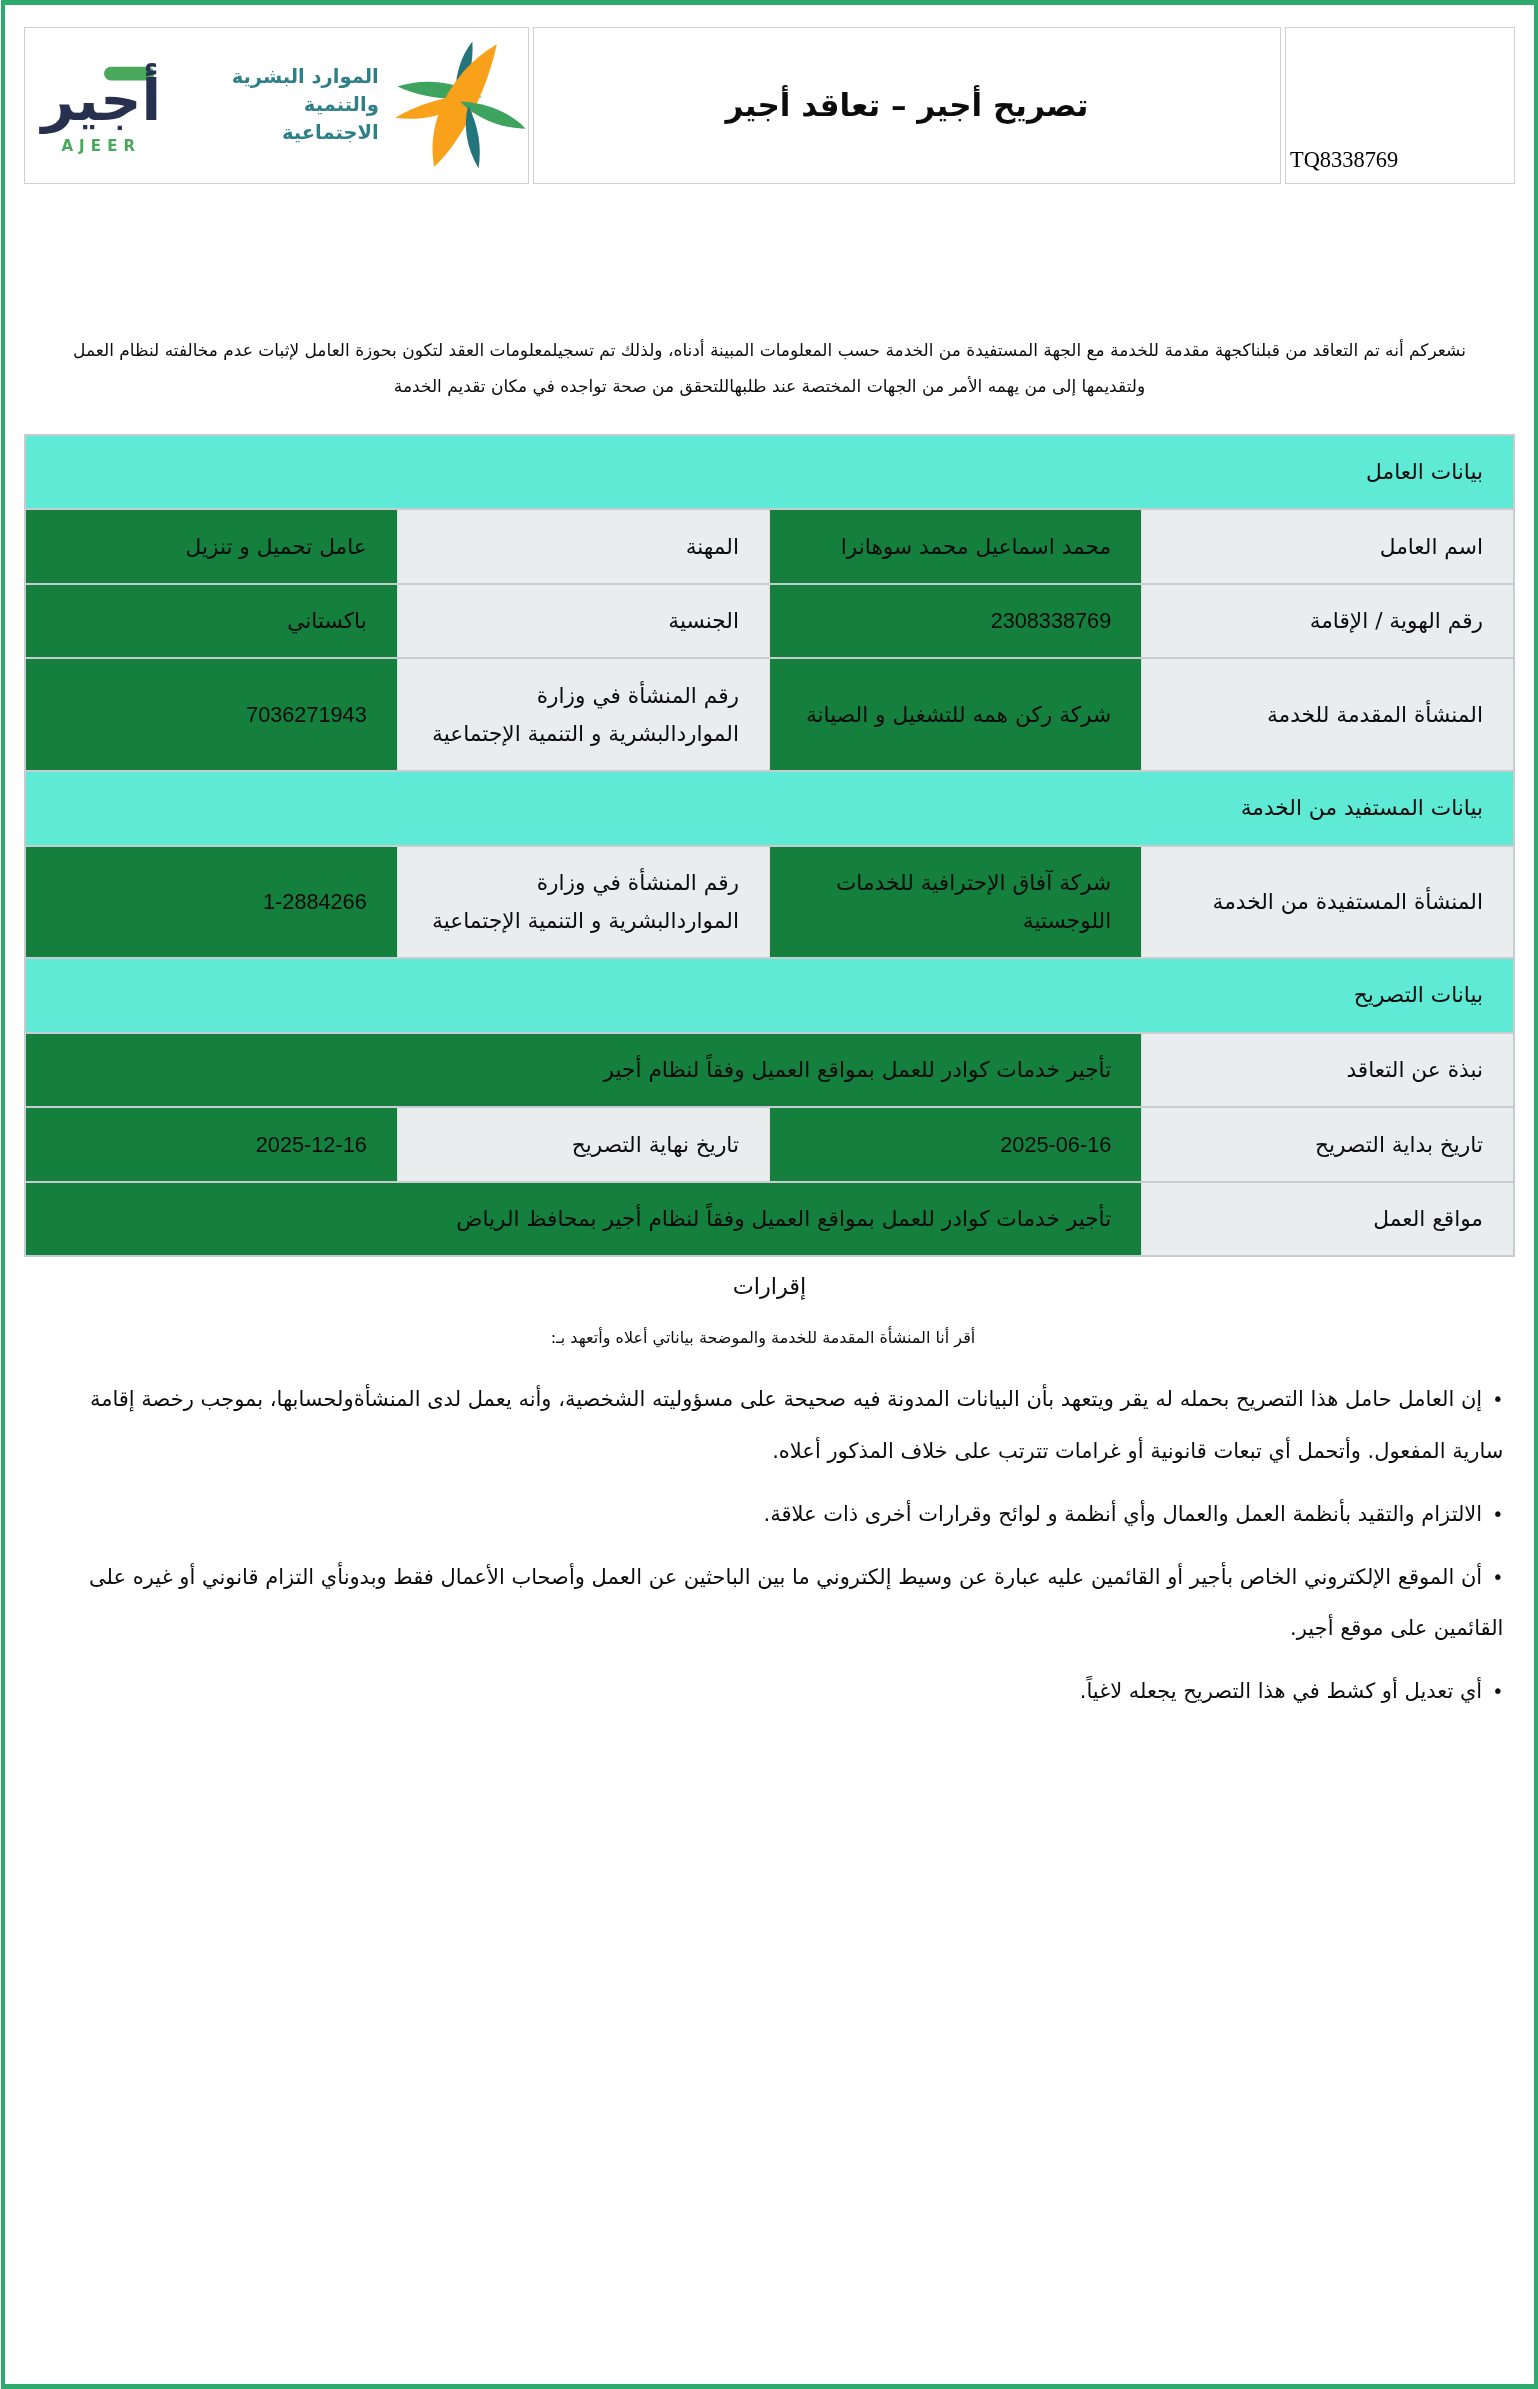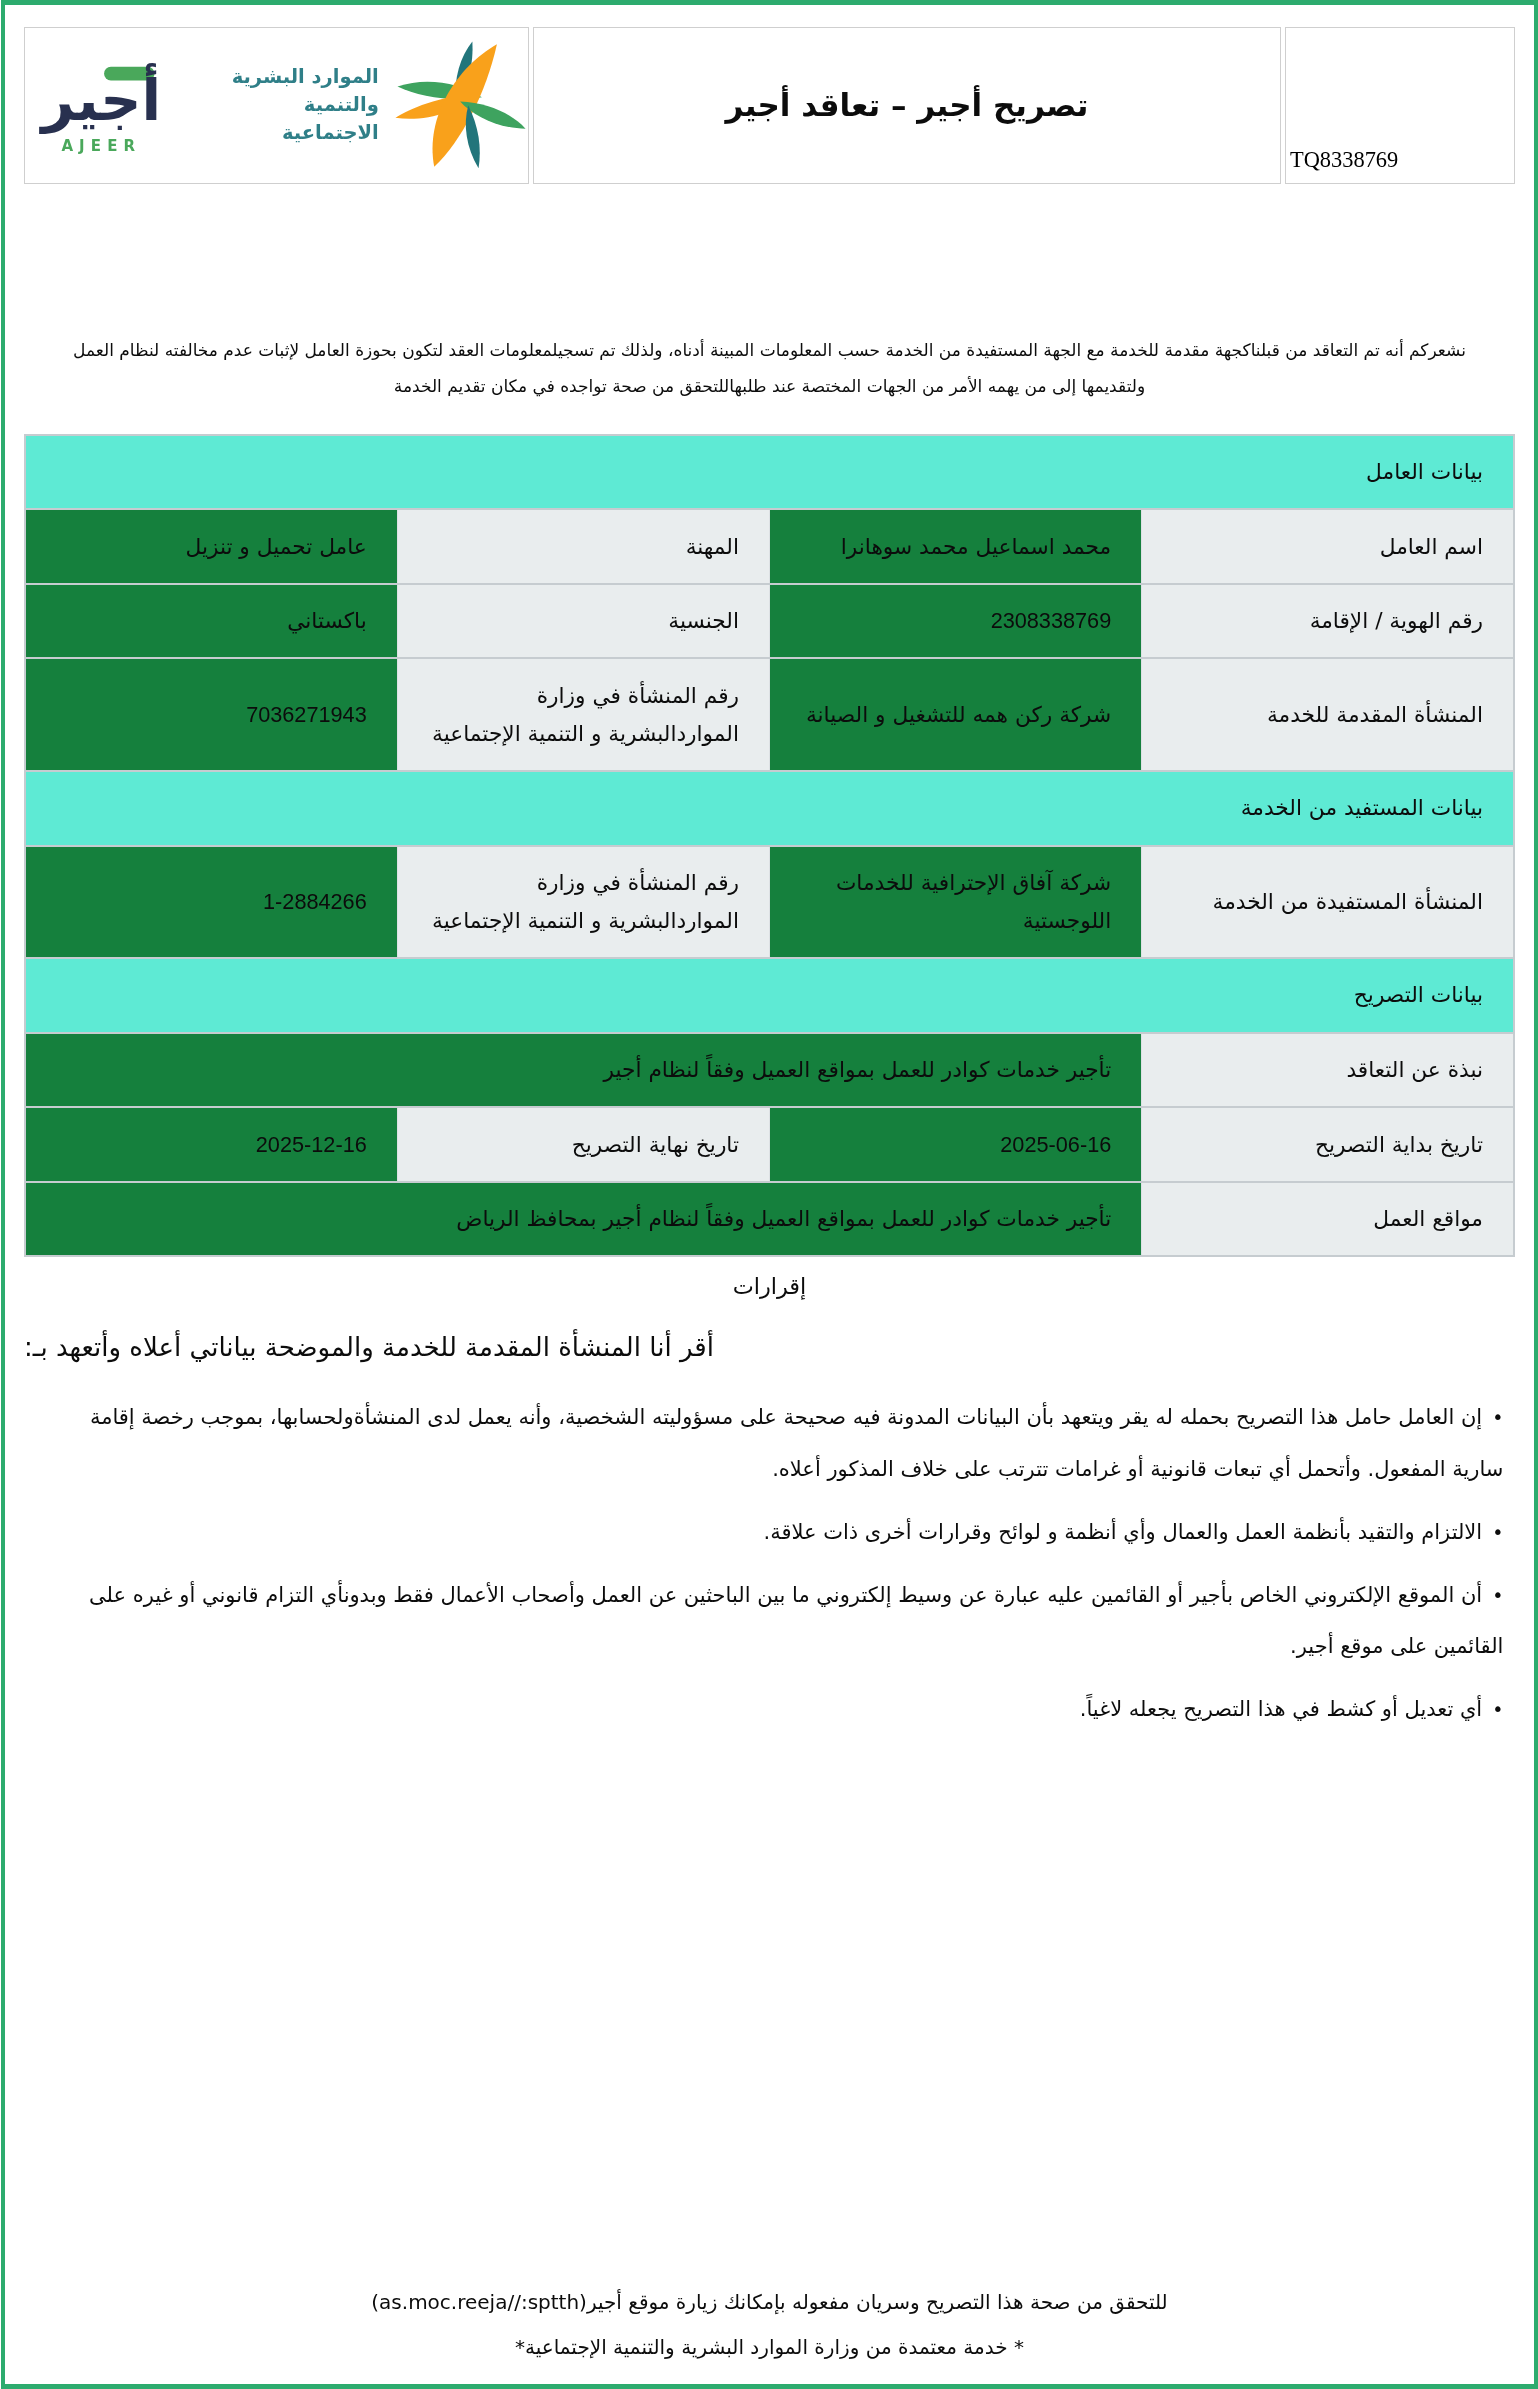--- a/index.html
+++ b/index.html
@@ -50,21 +50,21 @@
     padding:24.6px 7.2px;
     margin-top:28px;
   }
   td.lbl { background:#e9edee; font-size:21px; }
   td.val { background:#15803d; font-size:22.4px; }
   td.num { font-family:"Liberation Sans", sans-serif; font-size:24.6px; }
   .w25 { width:25%; }
 
   
   .decl-heading { margin-top:16px; text-align:center; font-size:22.4px; }
-  .decl-intro { margin-top:24.6px; text-align:left; font-size:26px; padding-right:13px; line-height:1.8; }
+  .decl-intro { margin-top:24.6px; text-align:center; font-size:16px; padding-right:13px; line-height:1.8; }
   ul.decl { list-style:none; margin-top:10px; padding:0 11.6px; }
   ul.decl li { font-size:21px; line-height:2.45; margin:11.6px 0; }
   .bullet { font-size:19px; margin-left:10px; }
 
   
   .footer { margin-top:auto; margin-bottom:24.6px; text-align:center; }
   .footer-line1 { font-size:20px; }
   .footer-line1 .url { direction:ltr; unicode-bidi:isolate; font-size:20px; }
   .footer-line2 { margin-top:21.7px; font-size:20px; }
 </style>
@@ -170,21 +170,15 @@
 
   <div class="decl-heading">إقرارات</div>
   <div class="decl-intro">أقر أنا المنشأة المقدمة للخدمة والموضحة بياناتي أعلاه وأتعهد بـ:</div>
   <ul class="decl">
     <li><span class="bullet">•</span><span>إن العامل حامل هذا التصريح بحمله له يقر ويتعهد بأن البيانات المدونة فيه صحيحة على مسؤوليته الشخصية، وأنه يعمل لدى المنشأةولحسابها، بموجب رخصة إقامة سارية المفعول. وأتحمل أي تبعات قانونية أو غرامات تترتب على خلاف المذكور أعلاه.</span></li>
     <li><span class="bullet">•</span><span>الالتزام والتقيد بأنظمة العمل والعمال وأي أنظمة و لوائح وقرارات أخرى ذات علاقة.</span></li>
     <li><span class="bullet">•</span><span>أن الموقع الإلكتروني الخاص بأجير أو القائمين عليه عبارة عن وسيط إلكتروني ما بين الباحثين عن العمل وأصحاب الأعمال فقط وبدونأي التزام قانوني أو غيره على القائمين على موقع أجير.</span></li>
     <li><span class="bullet">•</span><span>أي تعديل أو كشط في هذا التصريح يجعله لاغياً.</span></li>
   </ul>
 
-  <div class="footer">
-    <div class="footer-line1">
-      <span>للتحقق من صحة هذا التصريح وسريان مفعوله بإمكانك زيارة موقع أجير</span><span class="url">(as.moc.reeja//:sptth)</span>
-    </div>
-    <div class="footer-line2">* خدمة معتمدة من وزارة الموارد البشرية والتنمية الإجتماعية*</div>
-  </div>
 
 </div>
 
 
 </body></html>

